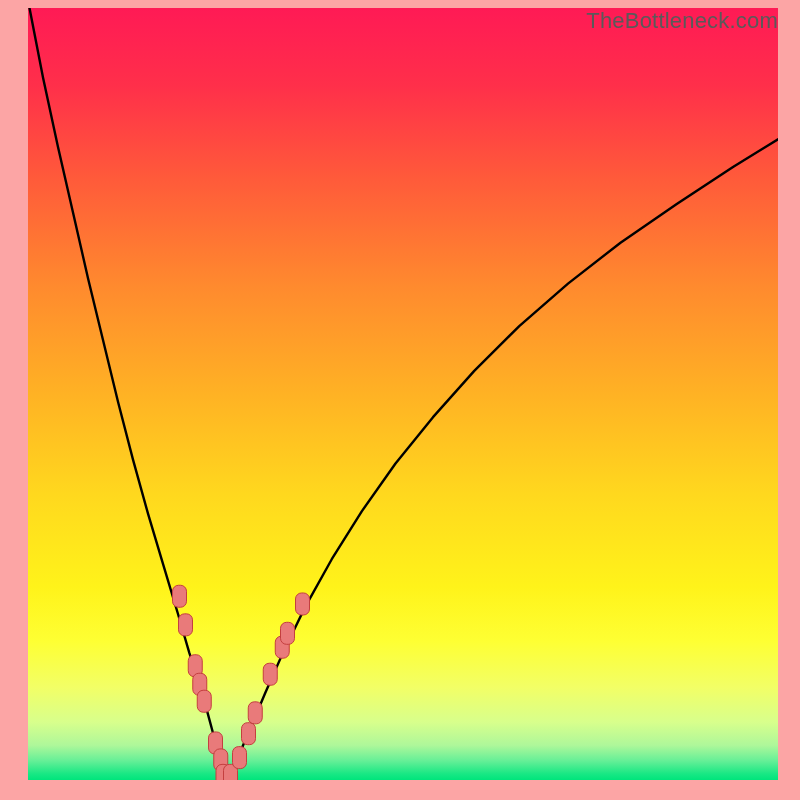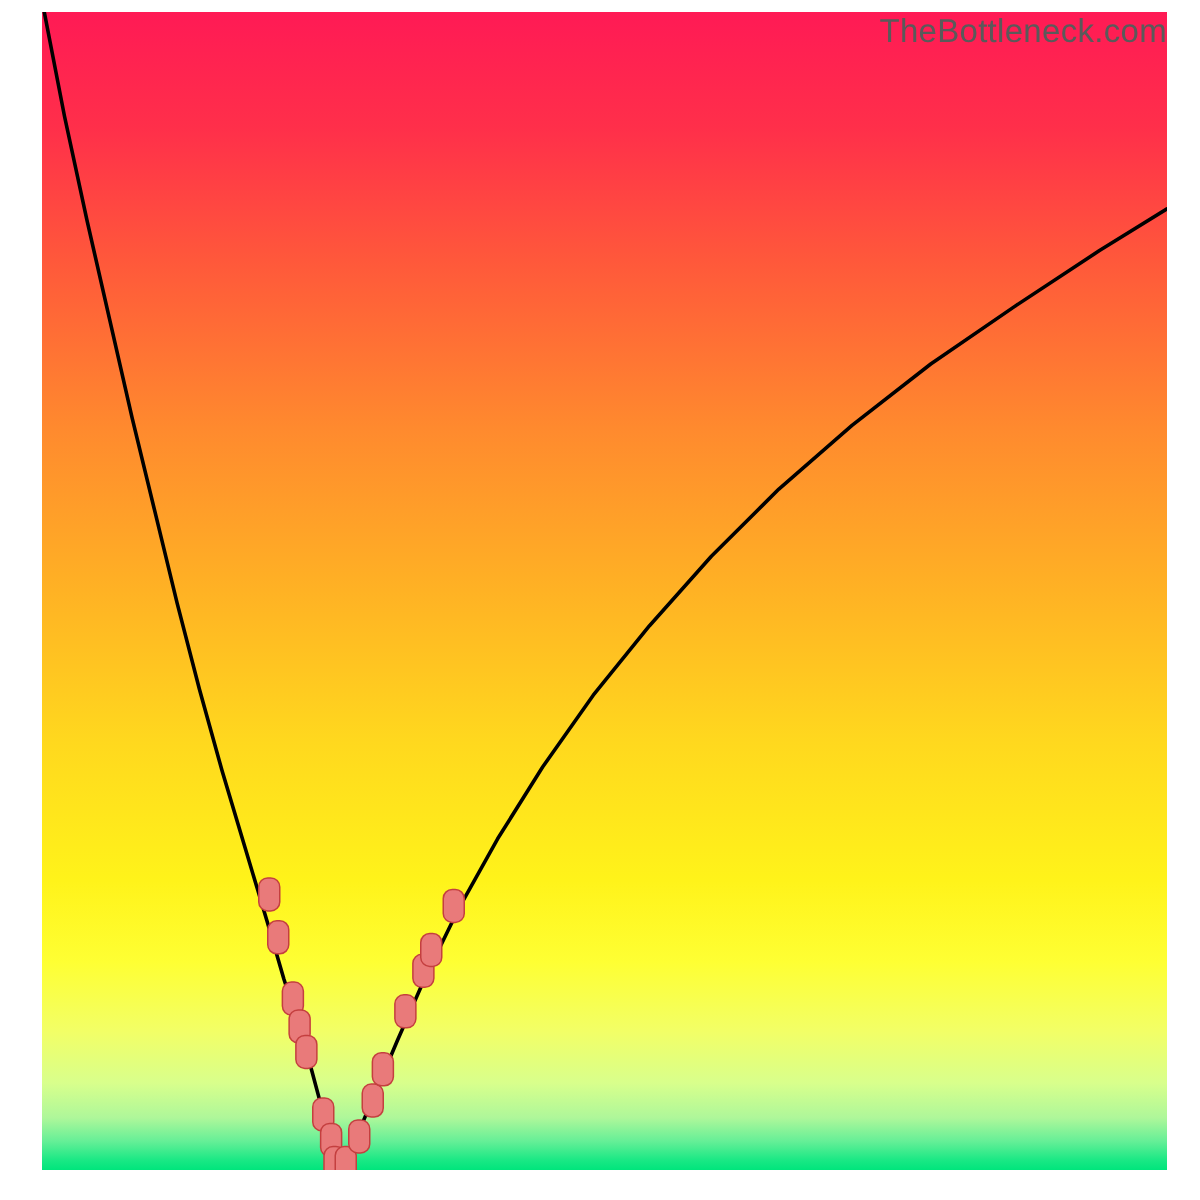--- a/index.html
+++ b/index.html
@@ -10,21 +10,21 @@
     overflow: hidden;
     background: #000;
     font-family: Arial, Helvetica, sans-serif;
   }
   .frame {
     position: absolute;
     left: 0;
     top: 0;
     width: 800px;
     height: 800px;
-    background: #ffffff;
+    background: #fca5a5;
   }
   .plot {
     position: absolute;
     left: 28px;
     top: 8px;
     width: 750px;
     height: 772px;
   }
   .gradient {
     position: absolute;

